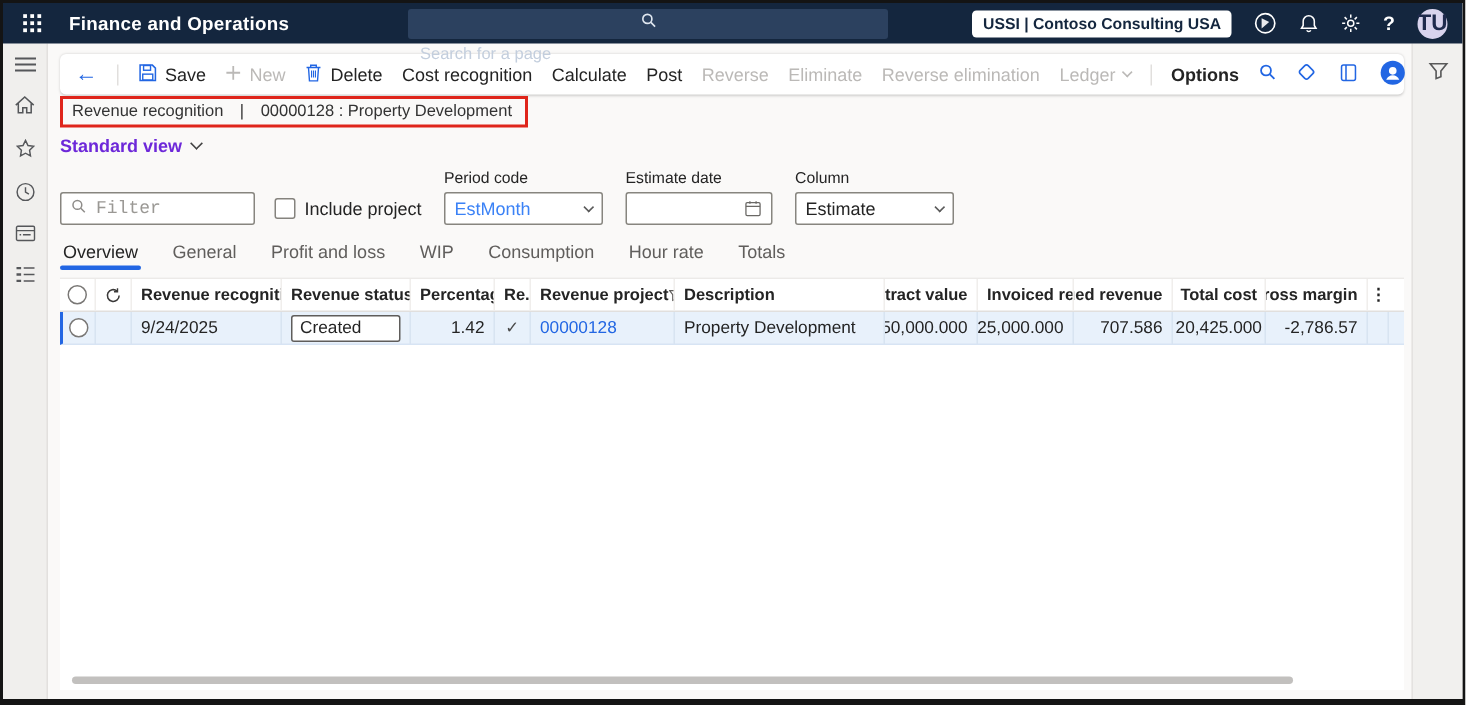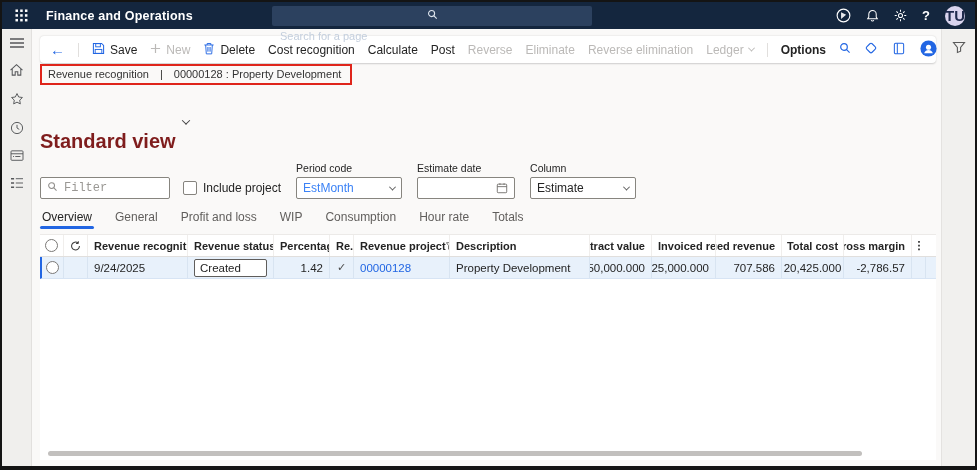--- a/index.html
+++ b/index.html
@@ -51,21 +51,21 @@
   .ap-right { margin-left:auto; display:flex; align-items:center; gap:15px; color:#2266e3; }
   .chev { width:5px; height:5px; border-right:1.4px solid currentColor; border-bottom:1.4px solid currentColor;
           transform:rotate(45deg) translate(-1px,-1px); display:inline-block; }
 
   
   .crumb { align-self:flex-start; margin-top:1px; border:2px solid #df251b; padding:2px 9px 3px 6px;
            display:flex; align-items:center; gap:11px; font-size:11px; color:#333; background:transparent; }
 
   
   .view-title { display:flex; align-items:center; gap:7px; margin:5px 0 9px; cursor:pointer; }
-  .view-title .t { font-size:20px; font-weight:700; color:#7f1d1d;margin-top:40px; }
+  .view-title .t { font-size:12px; font-weight:700; color:#6d28d9; }
   .view-title .chev { color:#424242; width:6px; height:6px; }
 
   
   .filter-row { display:flex; align-items:flex-end; gap:9px; margin-bottom:11px; flex:none; }
   .box { height:22px; border:1px solid #87857f; border-radius:2px; background:#fff;
          display:flex; align-items:center; padding:0 6px; font-size:12px; }
   .filter-box { width:130px; gap:6px; color:#8e8c89; }
   .filter-box input { border:none; outline:none; width:100%; font-size:12px; font-family:Liberation Mono, monospace; color:#242424; }
   .filter-box input::placeholder { color:#9a9894; }
   .cb-group { display:flex; align-items:center; gap:6px; height:22px; margin-left:4px; cursor:pointer; }
@@ -144,20 +144,21 @@
     <div class="top-search">
       <span>
         <svg width="11" height="11" viewBox="0 0 12 12">
             <circle cx="5" cy="5" r="3.3" fill="none" stroke="#dfe6ef" stroke-width="1.2"></circle>
             <line x1="7.6" y1="7.6" x2="10.6" y2="10.6" stroke="#dfe6ef" stroke-width="1.2"></line>
           </svg>
       </span>
       <input placeholder="Search for a page" style="">
     </div>
     <div class="top-right">
+      <div class="env-badge">USSI | Contoso Consulting USA</div>
       <div class="tb-icon">
         <svg width="15" height="15" viewBox="0 0 16 16">
             <circle cx="8" cy="8" r="6.8" fill="none" stroke="#fff" stroke-width="1.2"></circle>
             <path d="M5.4 11.8V4.4l5.4 2.7-5.4 4.7" fill="#fff" opacity=".9"></path>
           </svg>
       </div>
       <div class="tb-icon">
         <svg width="13" height="13" viewBox="0 0 14 14">
             <path d="M7 1.6a4 4 0 0 0-4 4v3L1.8 10.6h10.4L11 8.6v-3a4 4 0 0 0-4-4Z" fill="none" stroke="#fff" stroke-width="1.1"></path>
             <path d="M5.6 12a1.5 1.5 0 0 0 2.8 0" fill="none" stroke="#fff" stroke-width="1.1"></path>

